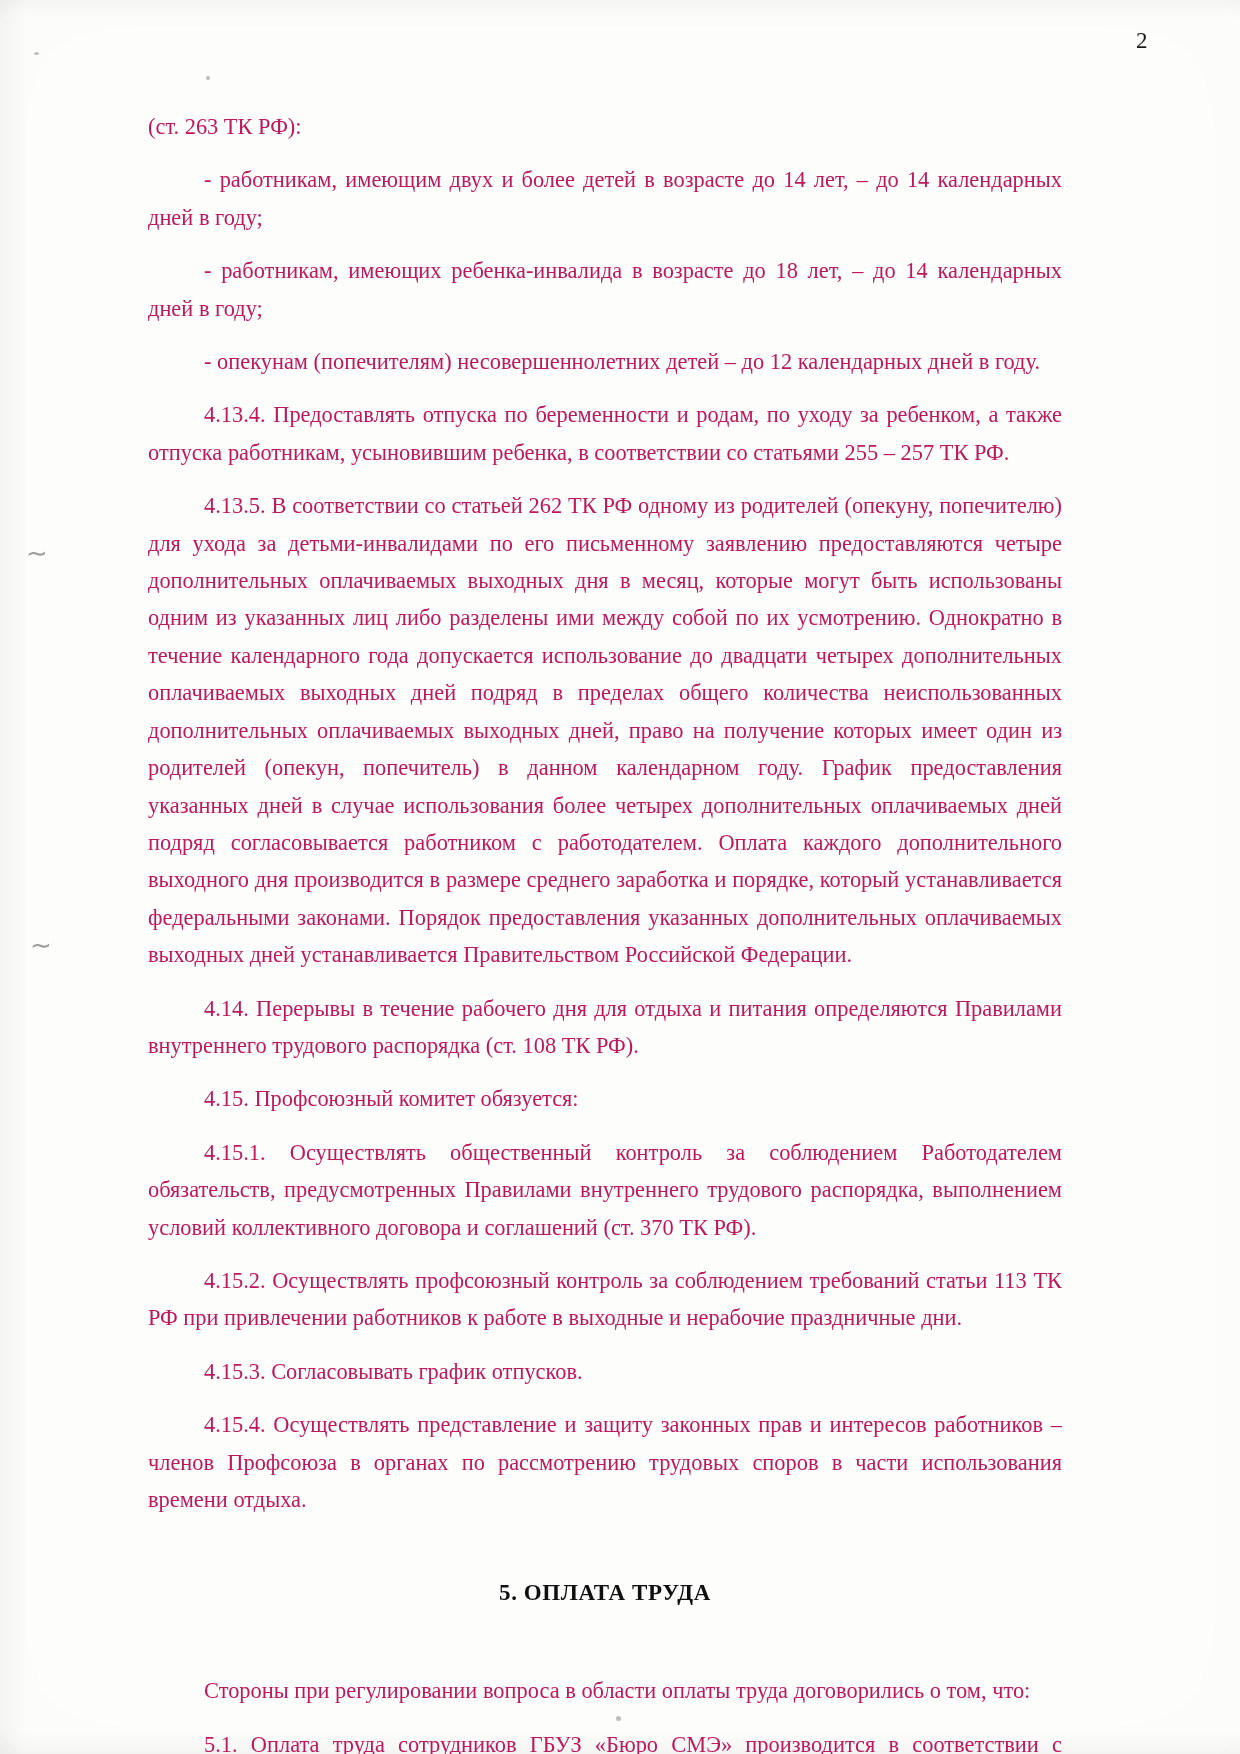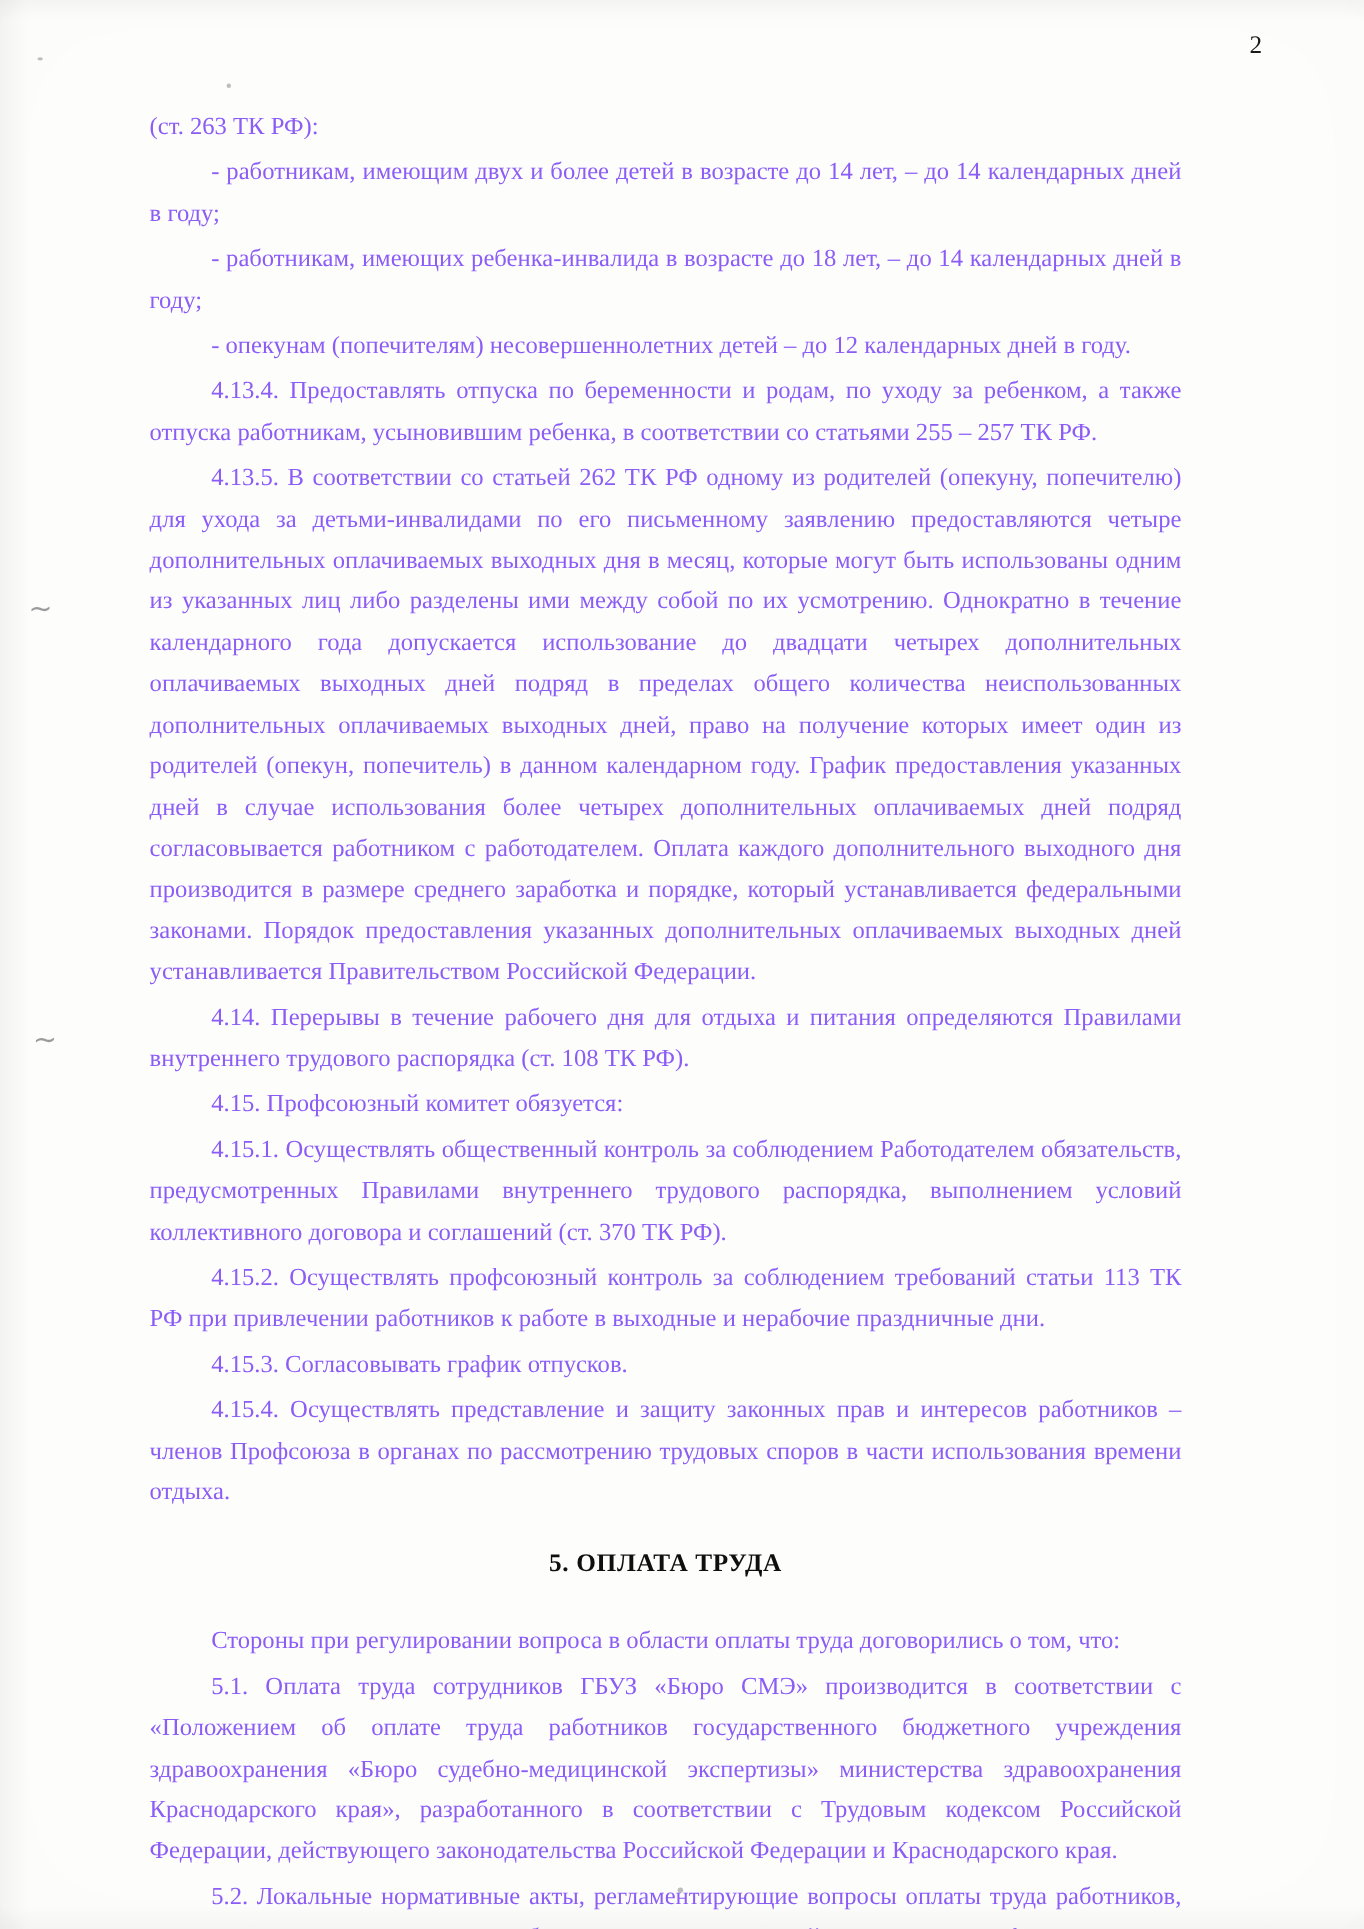--- a/index.html
+++ b/index.html
@@ -34,40 +34,40 @@
 
   
   .content {
     position: absolute;
     left: 132px;
     top: 92px;
     width: 946px;
   }
 
   p.para {
-    margin: 4px;
+    margin: 16px;
     font-size: 22.4px;
     line-height: 37.4px;
     text-align: justify;
     text-justify: inter-word;
-    color: #8b5cf6;
+    color: #be185d;
     -webkit-font-smoothing: antialiased;
   }
 
   p.para.indent {
     text-indent: 56px;
   }
 
   p.para.noindent {
     text-indent: 0;
   }
 
   
   h2.section-heading {
-    margin: 0;
+    margin: 16px;
     padding: 0;
     font-size: 23px;
     font-weight: bold;
     text-align: center;
     letter-spacing: 0.6px;
     color: #0f0f0f;
   }
 
   .gap-before-heading { height: 30px; }
   .gap-after-heading  { height: 34px; }

